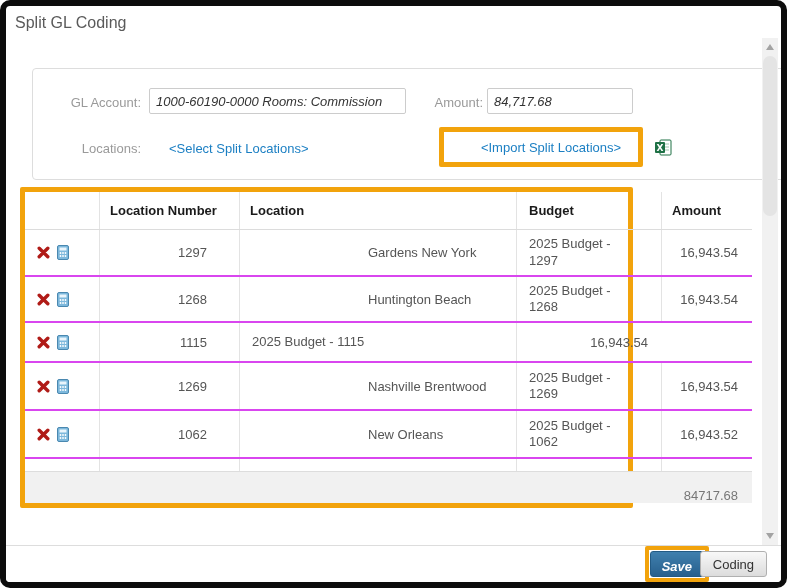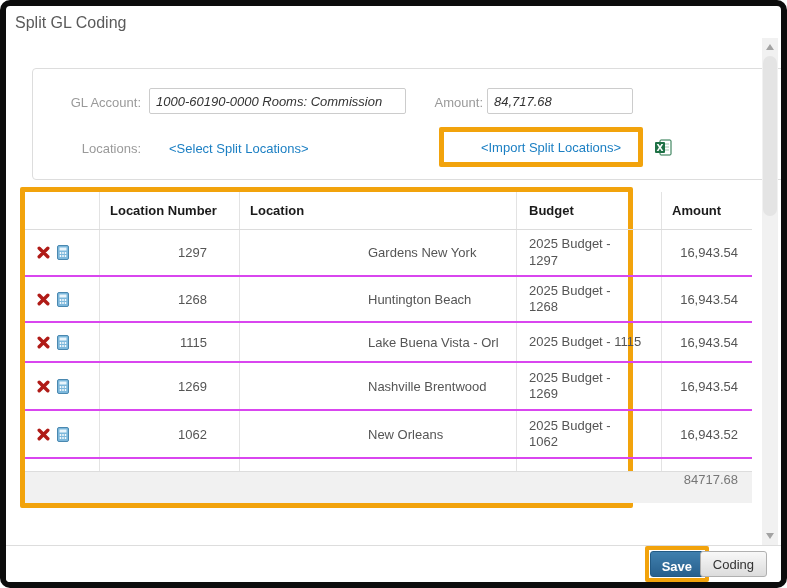--- a/index.html
+++ b/index.html
@@ -35,35 +35,35 @@
   .h-num,.h-loc{padding-left:10px;}
   .h-bud{padding-left:12px;}
   .h-amt{padding-left:10px;}
   .r1{height:47px;} .r2{height:46px;} .r3{height:40px;} .r4{height:48px;} .r5{height:48px;}
   .rfill{height:12px;border-bottom:none;}
   .c-icons{padding-left:12px;gap:7px;}
   .c-num{justify-content:flex-end;padding-right:32px;}
   .c-loc{justify-content:flex-start;padding-left:128px;}
   .c-bud{padding-left:12px;white-space:pre-line;line-height:1.25;}
   .c-amt{justify-content:flex-end;padding-right:14px;}
-  .tfoot{height:32px;background:#f1f1f1;border-top:1px solid #ddd;display:flex;align-items:flex-start;justify-content:flex-end;padding-right:14px;font-size:13px;color:#777;box-sizing:border-box;}
+  .tfoot{height:32px;background:#f1f1f1;border-top:1px solid #ddd;display:flex;align-items:flex-end;justify-content:flex-end;padding-right:14px;font-size:13px;color:#777;box-sizing:border-box;}
   .x-ico,.calc-ico{display:inline-flex;cursor:pointer;}
 
   
   .sbar{position:absolute;left:756px;top:32px;width:16px;height:507px;background:#f1f1f1;}
   .sbar .arr{position:absolute;left:4px;width:0;height:0;border-left:4px solid transparent;border-right:4px solid transparent;cursor:pointer;}
   .arr-up{top:6px;border-bottom:6px solid #a3a3a3;}
   .arr-dn{bottom:6px;border-top:6px solid #a3a3a3;}
   .sthumb{position:absolute;left:1px;top:18px;width:14px;height:160px;background:#e4e4e4;border-radius:7px;cursor:grab;}
 
   
   .dlg-footer{position:absolute;left:0;right:0;bottom:0;height:36px;border-top:1px solid #ddd;background:#fff;}
   .save-hl{position:absolute;right:72px;top:0px;border:4px solid #f2a30c;border-radius:2px;padding:1px;}
   .btn{height:26px;font-size:13px;border-radius:3px;cursor:pointer;font-family:"Liberation Sans","DejaVu Sans",sans-serif;}
-  .btn-save{background:linear-gradient(#3f7fae,#28608d);color:#fff;border:1px solid #235a84;font-weight:bold;padding:7px 11px;}
+  .btn-save{background:linear-gradient(#3f7fae,#28608d);color:#fff;border:1px solid #235a84;font-weight:bold;padding:7px 11px;font-style:italic;}
   .btn-cancel{position:absolute;right:14px;top:5px;background:linear-gradient(#f8f8f8,#dcdcdc);color:#333;border:1px solid #b0b0b0;padding:0 12px;}
 </style>
 </head>
 <body>
 
 <div class="frame">
 <div class="content">
 
   <div class="dlg-title">Split GL Coding</div>
 
@@ -171,21 +171,20 @@
                   <circle cx="3.5" cy="8" r="0.9" fill="#fff"></circle>
                   <circle cx="6" cy="8" r="0.9" fill="#fff"></circle>
                   <circle cx="8.5" cy="8" r="0.9" fill="#fff"></circle>
                   <circle cx="3.5" cy="11" r="0.9" fill="#fff"></circle>
                   <circle cx="6" cy="11" r="0.9" fill="#fff"></circle>
                   <circle cx="8.5" cy="11" r="0.9" fill="#fff"></circle>
                 </svg>
               </span>
         </div>
         <div class="td c-num">1115</div>
-        <div class="td c-loc">Lake Buena Vista - Orl</div>
         <div class="td c-bud">2025 Budget - 1115</div>
         <div class="td c-amt">16,943.54</div>
       </div>
 
       <div class="tr r4">
         <div class="td c-icons">
           <span class="x-ico">
                 <svg width="13" height="13" viewBox="0 0 13 13">
                   <path d="M2.2 2.2 L10.8 10.8 M10.8 2.2 L2.2 10.8" stroke="#b01b17" stroke-width="3.4" stroke-linecap="round"></path>
                 </svg>

